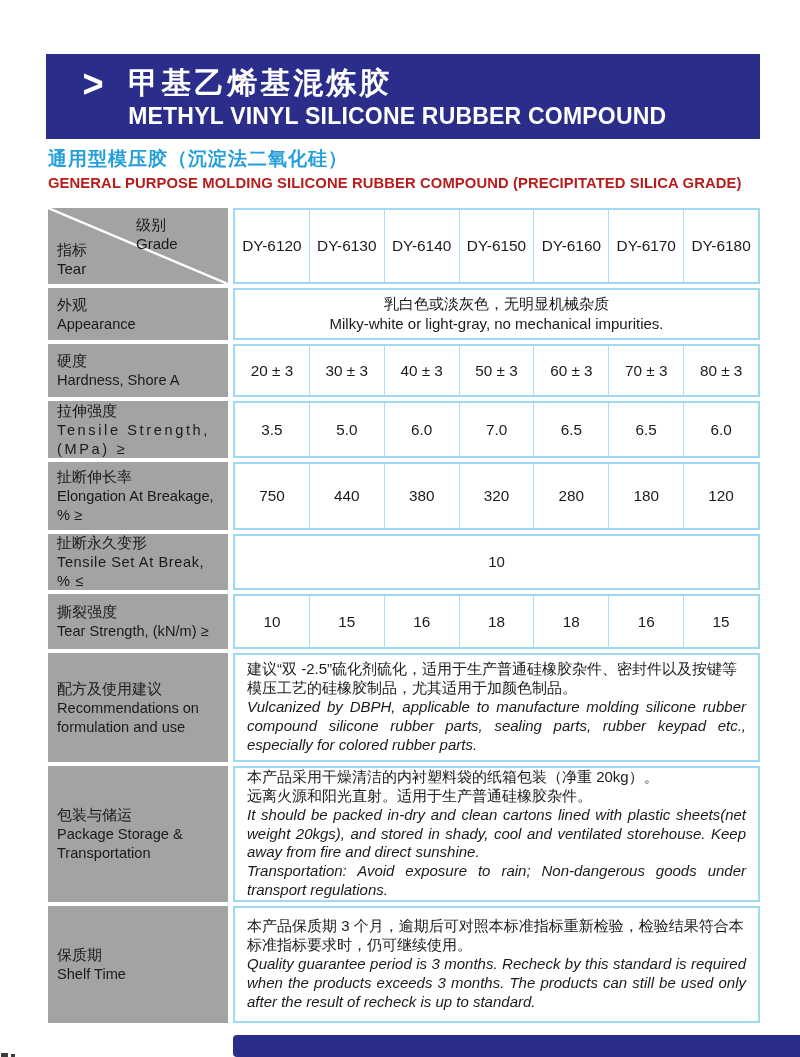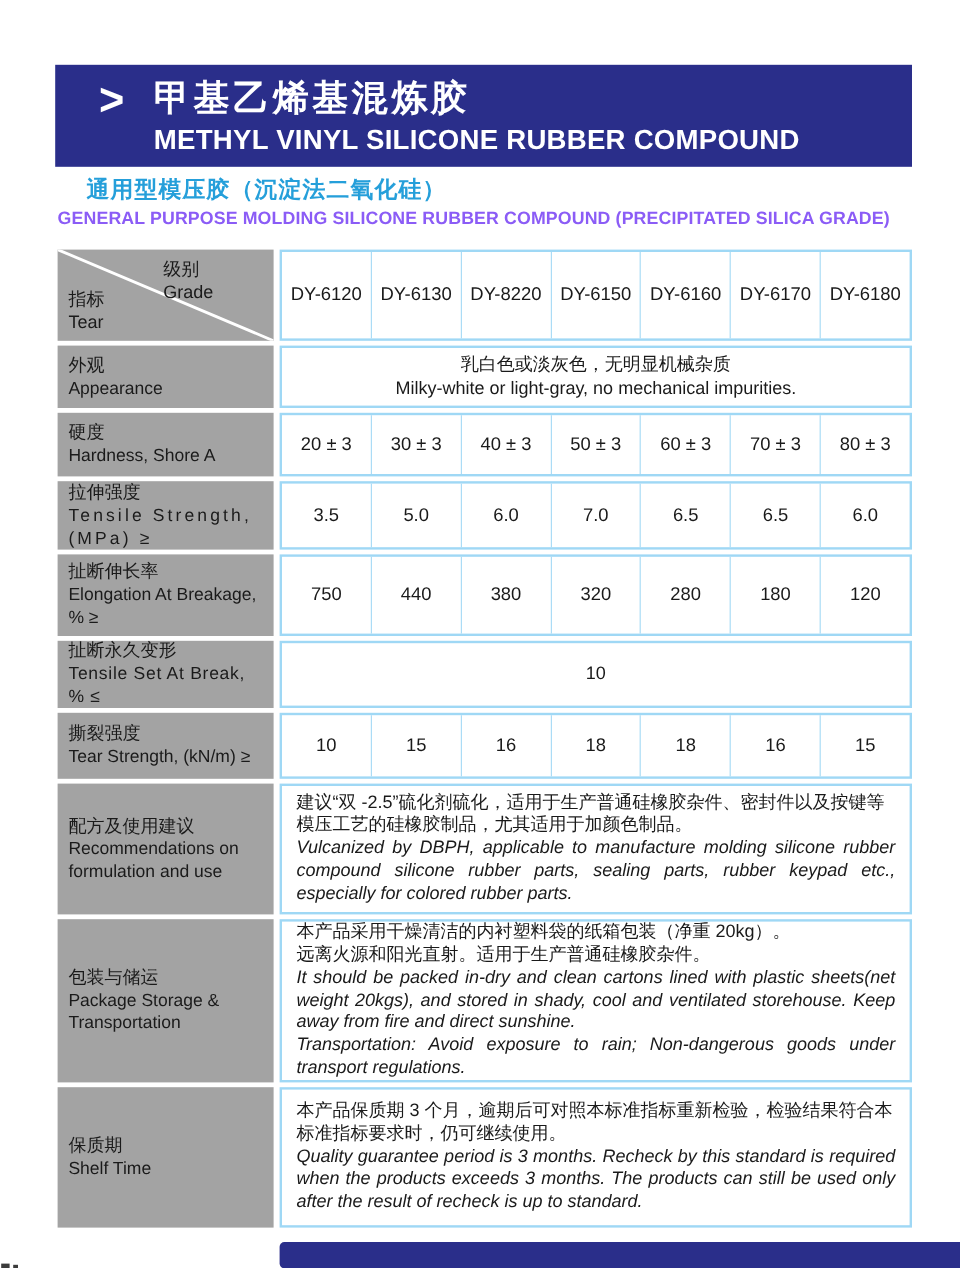--- a/index.html
+++ b/index.html
@@ -12,22 +12,22 @@
     position:absolute;left:46px;top:54px;width:714px;height:85px;
     background:#2a2e8a;display:flex;align-items:flex-start;box-sizing:border-box;
     padding:10px 0 0 36px;color:#fff;
   }
   .chevron{font-size:38px;font-weight:600;line-height:40px;transform:scaleX(0.95);margin-right:24px;}
   .banner-titles{display:flex;flex-direction:column;}
   .banner-zh{font-size:30px;font-weight:700;letter-spacing:3px;line-height:38px;}
   .banner-en{font-size:23px;font-weight:700;line-height:29px;letter-spacing:0.2px;}
   
   .subtitle{position:absolute;left:48px;top:147px;width:712px;}
-  .sub-zh{font-size:19px;font-weight:700;color:#259fda;letter-spacing:1px;line-height:24px;margin-left:24px;}
-  .sub-en{font-size:14.8px;font-weight:700;color:#8b5cf6;line-height:19px;margin-top:3px;letter-spacing:0.1px;}
+  .sub-zh{font-size:19px;font-weight:700;color:#259fda;letter-spacing:1px;line-height:24px;}
+  .sub-en{font-size:14.8px;font-weight:700;color:#b91c1c;line-height:19px;margin-top:3px;letter-spacing:0.1px;}
   
   .spec-table{position:absolute;left:48px;top:208px;width:712px;display:flex;flex-direction:column;gap:4px;}
   .t-row{display:flex;gap:5px;}
   .r-header{height:76px}.r-appearance{height:52px}.r-hardness{height:53px}
   .r-tensile{height:57px}.r-elongation{height:68px}.r-tset{height:56px}
   .r-tear{height:55px}.r-reco{height:109px}.r-pack{height:136px}.r-shelf{height:117px}
   .label{
     width:180px;flex:0 0 180px;background:#a3a3a3;box-sizing:border-box;
     display:flex;flex-direction:column;justify-content:center;padding-left:9px;padding-right:4px;
   }
@@ -96,21 +96,21 @@
           <div>Grade</div>
         </div>
         <div class="corner-bottom">
           <div>指标</div>
           <div>Tear</div>
         </div>
       </div>
       <div class="cells">
         <div class="cell hcell">DY-6120</div>
         <div class="cell hcell">DY-6130</div>
-        <div class="cell hcell">DY-8220</div>
+        <div class="cell hcell">DY-6140</div>
         <div class="cell hcell">DY-6150</div>
         <div class="cell hcell">DY-6160</div>
         <div class="cell hcell">DY-6170</div>
         <div class="cell hcell">DY-6180</div>
       </div>
     </div>
 
     <div class="t-row r-appearance">
       <div class="label">
         <div class="lbl-zh">外观</div>

